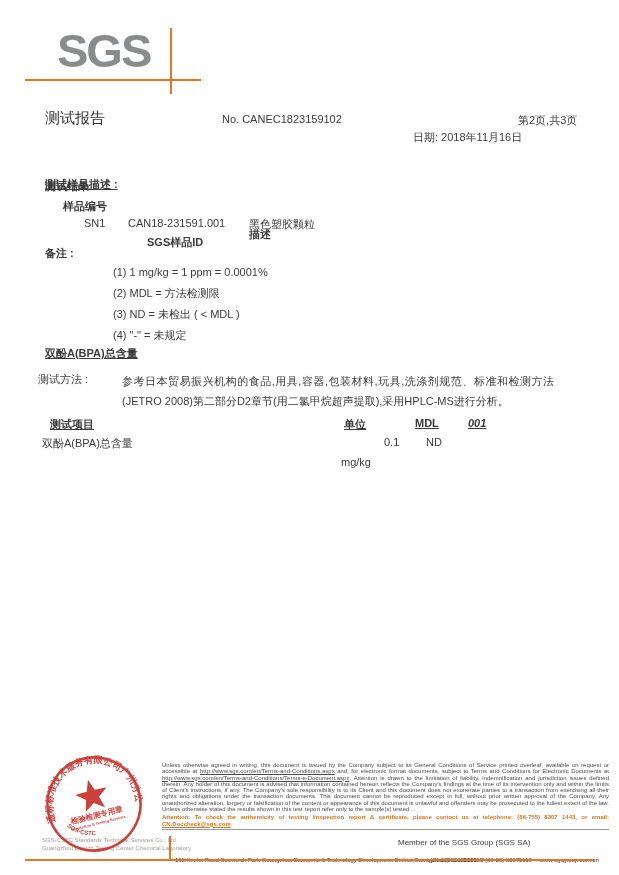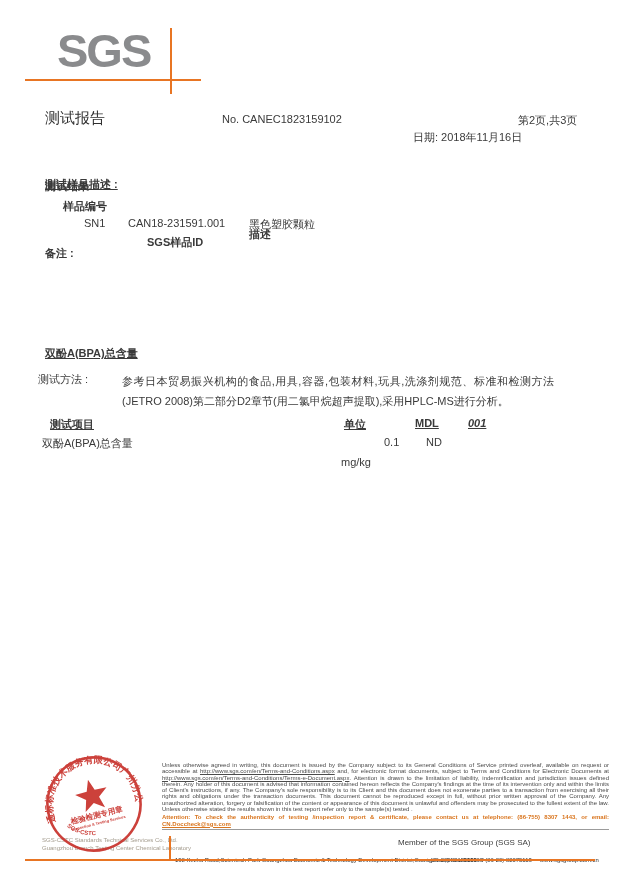--- a/index.html
+++ b/index.html
@@ -86,20 +86,26 @@
   <div class="sampledesc-label lbl bold uline">测试样品描述 :</div>
 
   <div class="st-h1 lbl bold">样品编号</div>
   <div class="st-h2 lbl bold">SGS样品ID</div>
   <div class="st-h3 lbl bold">描述</div>
   <div class="st-c1 lbl">SN1</div>
   <div class="st-c2 lbl">CAN18-231591.001</div>
   <div class="st-c3 lbl">黑色塑胶颗粒</div>
 
   <div class="notes-label lbl bold">备注 :</div>
+  <div class="notes-list">
+    <div>(1) 1 mg/kg = 1 ppm = 0.0001%</div>
+    <div>(2) MDL = 方法检测限</div>
+    <div>(3) ND = 未检出 ( &lt; MDL )</div>
+    <div>(4) "-" = 未规定</div>
+  </div>
 
   <div class="bpa-title lbl bold uline">双酚A(BPA)总含量</div>
   <div class="method-label lbl">测试方法 :</div>
   <div class="method-text">参考日本贸易振兴机构的食品,用具,容器,包装材料,玩具,洗涤剂规范、标准和检测方法(JETRO 2008)第二部分D2章节(用二氯甲烷超声提取),采用HPLC-MS进行分析。</div>
 
   <div class="rt-h1 lbl bold uline">测试项目</div>
   <div class="rt-h2 lbl bold uline">单位</div>
   <div class="rt-h3 lbl bold uline">MDL</div>
   <div class="rt-h4 lbl bold uline">001</div>
   <div class="rt-c1 lbl">双酚A(BPA)总含量</div>

